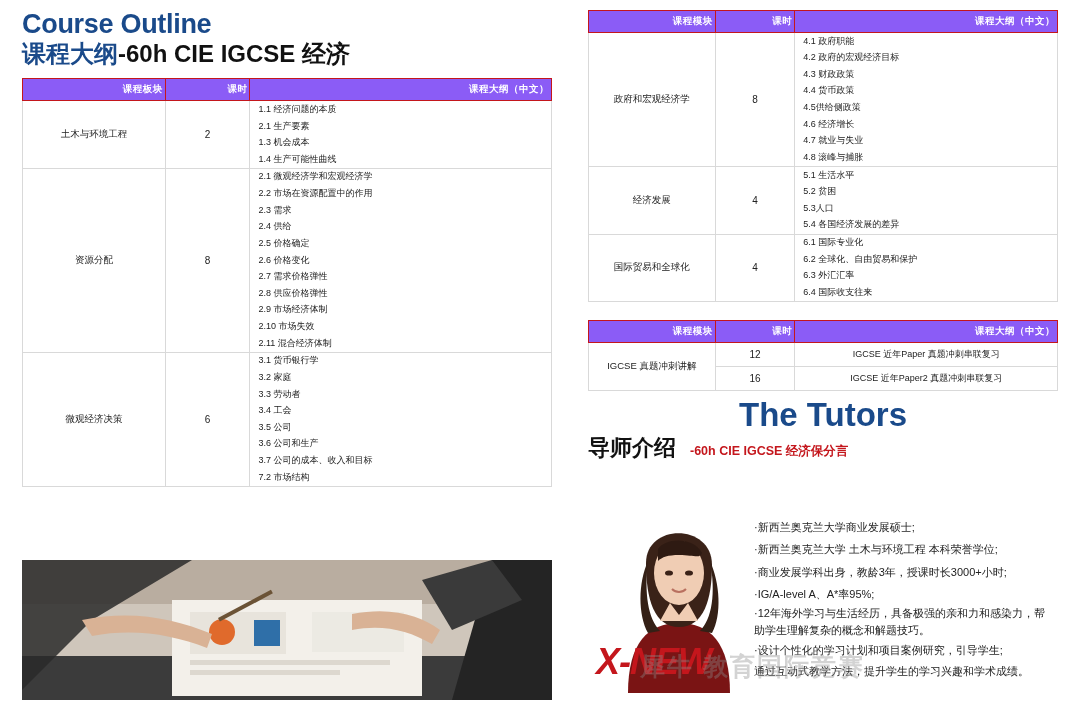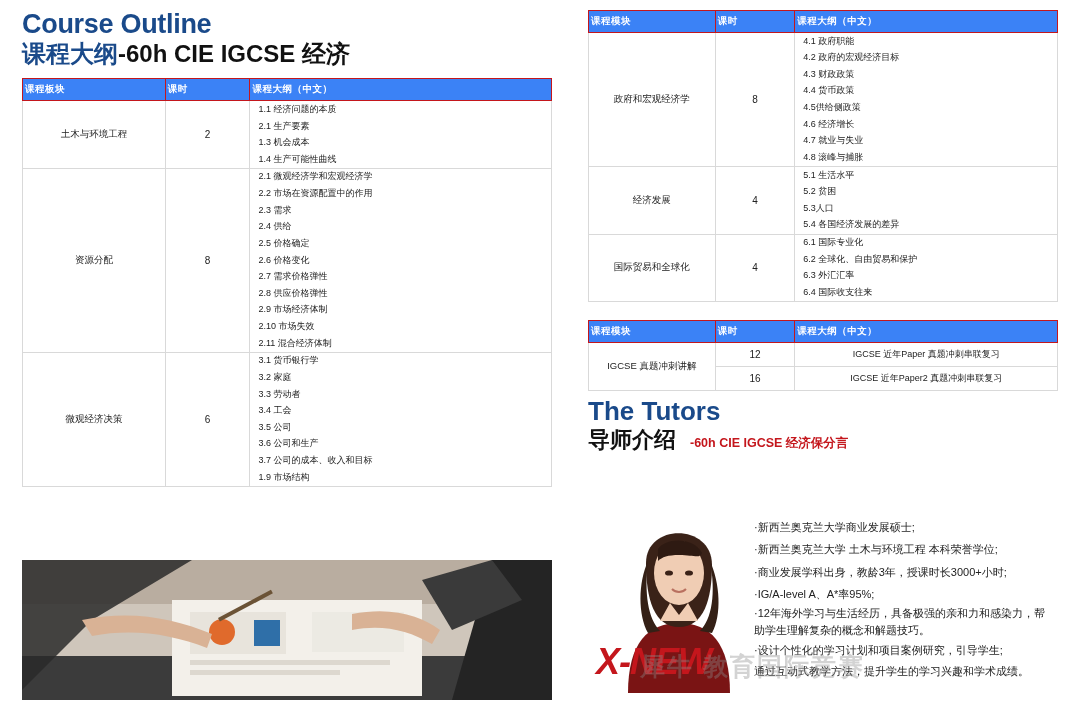--- a/index.html
+++ b/index.html
@@ -39,27 +39,27 @@
   
   table.outline {
     border-collapse: collapse;
     table-layout: fixed;
     width: 100%;
     margin-top: 9px;
     font-size: 9px;
     color: #222;
   }
   table.outline th {
-    background: #3b82f6;
+    background: #8b5cf6;
     color: #ffffff;
     font-size: 9.5px;
     font-weight: bold;
     padding: 4px 2px;
     border: 1px solid #c4161c;
-    text-align: left;
+    text-align: right;
     letter-spacing: 0.5px;
   }
   table.outline td {
     border: 1px solid #d9d9d9;
     padding: 3px 6px;
     vertical-align: middle;
   }
   table.outline td.mod {
     text-align: center;
     font-size: 9.5px;
@@ -109,24 +109,25 @@
     font-size: 9px;
     padding: 5px 4px;
   }
   
   .tutors {
     position: absolute;
     left: 588px; top: 398px;
     width: 470px;
   }
   .tutors-en {
-    font-size: 26px;
+    font-size: 33px;
     font-weight: bold;
     color: #1a4a8a;
     line-height: 1.05;
+    text-align: center;
   }
   .tutors-cn {
     font-size: 22px;
     font-weight: bold;
     color: #111;
     line-height: 1.3;
     margin-top: 1px;
   }
   .tutors-cn .sub {
     font-size: 12.5px;
@@ -235,21 +236,21 @@
           <td class="mod">微观经济决策</td>
           <td class="hrs">6</td>
           <td class="topics">
             <div class="topic-line">3.1 货币银行学</div>
             <div class="topic-line">3.2 家庭</div>
             <div class="topic-line">3.3 劳动者</div>
             <div class="topic-line">3.4 工会</div>
             <div class="topic-line">3.5 公司</div>
             <div class="topic-line">3.6 公司和生产</div>
             <div class="topic-line">3.7 公司的成本、收入和目标</div>
-            <div class="topic-line">1.9 市场结构</div>
+            <div class="topic-line">7.2 市场结构</div>
           </td>
         </tr>
       </tbody>
     </table>
   </div>
 
   <div class="photo">
     <svg width="530" height="140" viewBox="0 0 530 140">
       <rect width="530" height="140" fill="#cfc6bb"></rect>
       <rect x="0" y="0" width="530" height="44" fill="#b9ada0"></rect>

